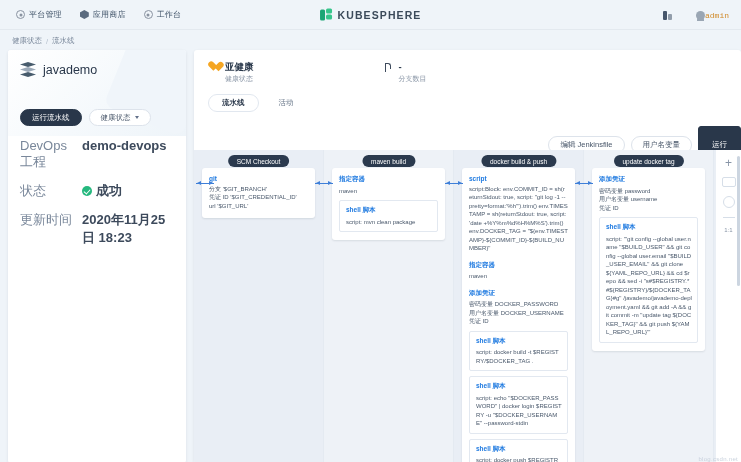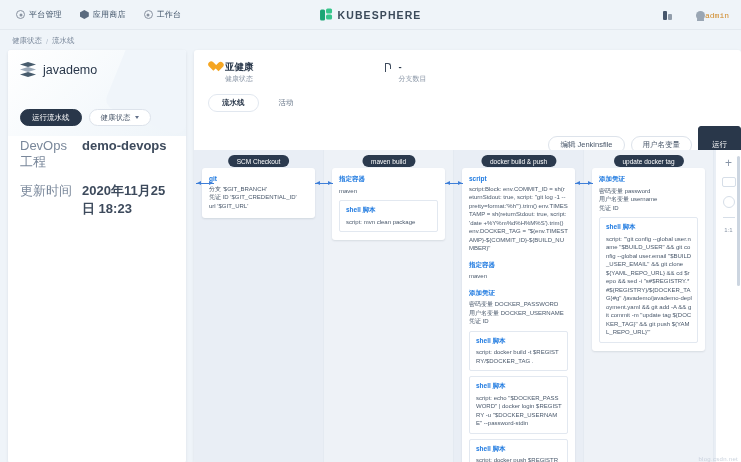--- a/index.html
+++ b/index.html
@@ -342,20 +342,27 @@
         </div>
       </div>
     </div>
     <div class="side-body">
 
       <div class="kv">
         <div class="k">DevOps 工程</div>
         <div class="v">demo-devops</div>
       </div>
 
+      <div class="kv">
+        <div class="k">状态</div>
+        <div class="v">
+          <span class="tick"></span>
+          <span>成功</span>
+        </div>
+      </div>
 
       <div class="kv">
         <div class="k">更新时间</div>
         <div class="v">2020年11月25日 18:23</div>
       </div>
     </div>
   </div>
 
   <div class="main">
     <div class="main-head">

